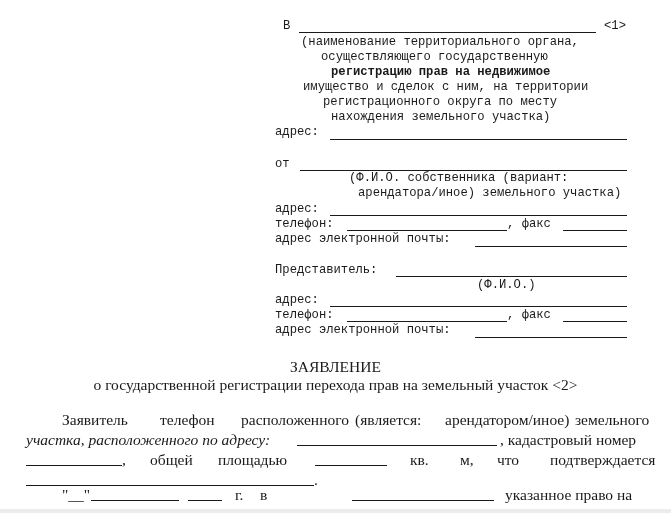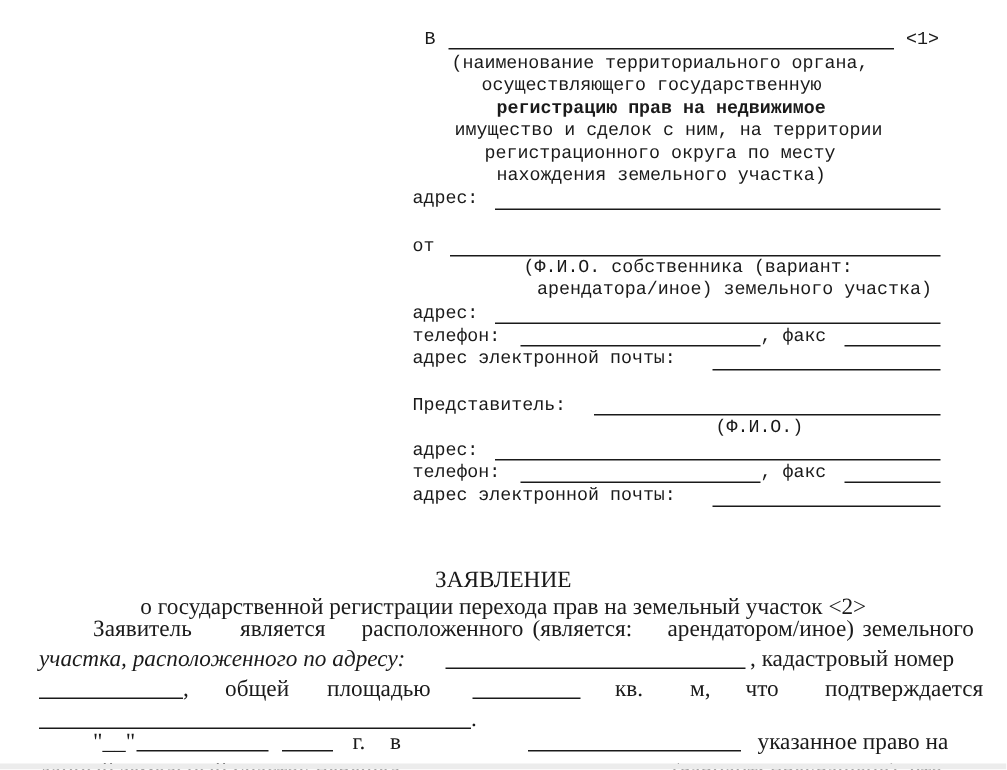--- a/index.html
+++ b/index.html
@@ -5,21 +5,21 @@
     html, body { margin: 0; padding: 0; }
     body {
       width: 671px; height: 513px; overflow: hidden;
       background: #ffffff; position: relative;
       color: #1a1a1a;
     }
     .mono { font-family: "Liberation Mono", "DejaVu Sans Mono", monospace; font-size: 12.2px; line-height: 15px; }
     .serif { font-family: "Liberation Serif", "DejaVu Serif", serif; font-size: 15.5px; line-height: 20px; }
     .abs { position: absolute; white-space: pre; }
     .line { position: absolute; height: 0; border-top: 1px solid #1a1a1a; }
-    .center { text-align: center; margin-top: 20px; }
+    .center { text-align: center; }
     .bottom-bar { position: absolute; left: 0; top: 509px; width: 671px; height: 4px; background: #ececec; }
   </style>
 </head>
 <body>
 
 <div class="mono">
   <span class="abs" style="left:283px; top:19px;">В</span>
   <div class="line" style="left:299px; top:32px; width:297px;"></div>
   <span class="abs" style="left:604px; top:19px;">&lt;1&gt;</span>
 
@@ -67,21 +67,21 @@
 </div>
 
 <div class="serif">
   <div class="abs center" style="left:0; width:671px; top:357px;">ЗАЯВЛЕНИЕ</div>
   <div class="abs center" style="left:0; width:671px; top:375px;">о государственной регистрации перехода прав на земельный участок &lt;2&gt;</div>
 </div>
 
 <div class="serif">
 
   <span class="abs" style="left:62px; top:410px;">Заявитель</span>
-  <span class="abs" style="left:160px; top:410px;">является</span>
+  <span class="abs" style="left:160px; top:410px;">телефон</span>
   <span class="abs" style="left:241px; top:410px;">расположенного</span>
   <span class="abs" style="left:355px; top:410px;">(является:</span>
   <span class="abs" style="left:445px; top:410px;">арендатором/иное)</span>
   <span class="abs" style="left:575px; top:410px;">земельного</span>
 
   <span class="abs" style="left:26px; top:430px;font-style:italic;">участка, расположенного по адресу:</span>
   <div class="line" style="left:297px; top:445px; width:200px;"></div>
   <span class="abs" style="left:500px; top:430px;">, кадастровый номер</span>
 
   <div class="line" style="left:26px; top:465px; width:96px;"></div>

